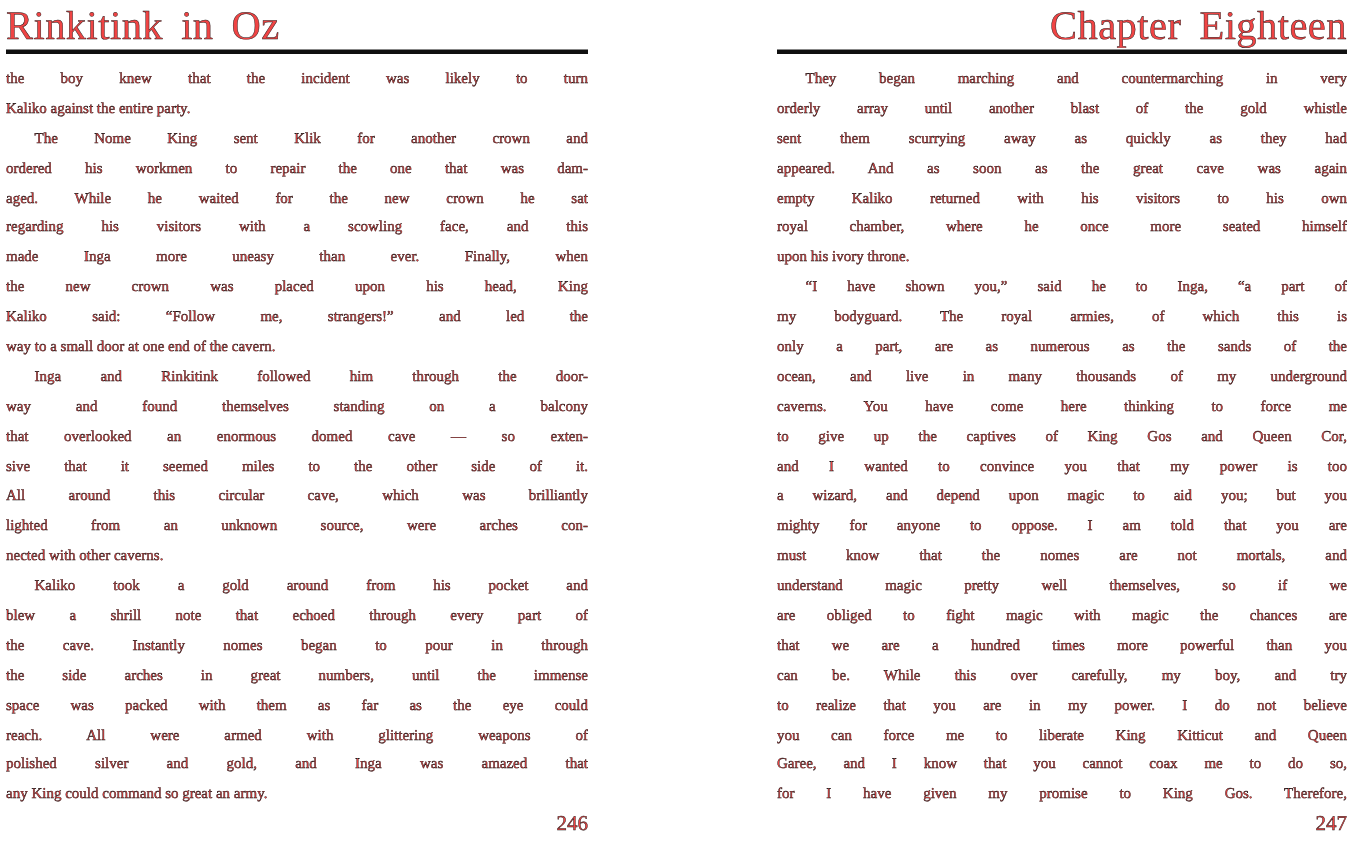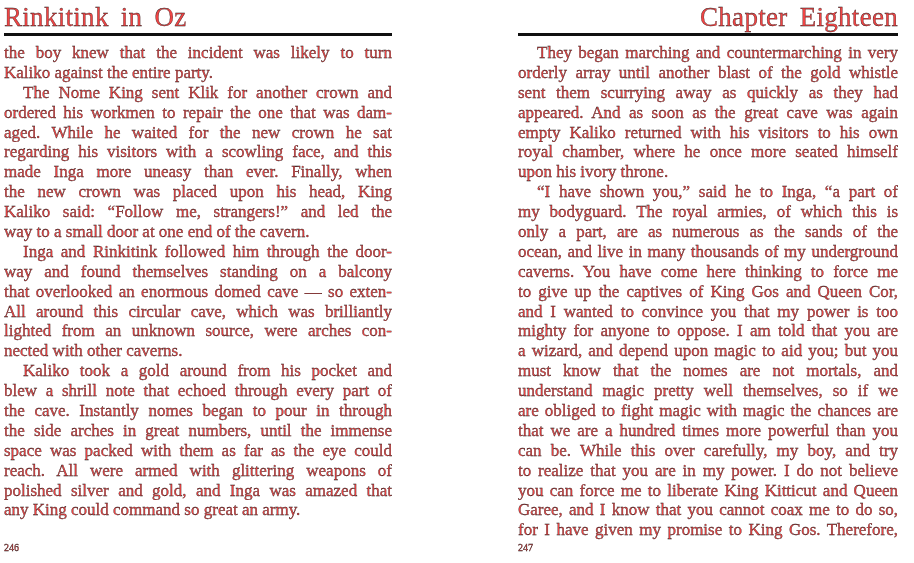--- a/index.html
+++ b/index.html
@@ -33,38 +33,38 @@
   .page.right .running-head { text-align: right; }
 
   .rule {
     height: 3px;
     background: #101010;
     margin-top: 1px;
   }
 
   .body-text {
     margin-top: 7px;
-    font-size: 17px;
+    font-size: 10px;
     line-height: 19.9px;
   }
   .line {
     height: 19.9px;
     overflow: hidden;
     text-align: justify;
     text-align-last: justify;
   }
   .line.last   { text-align-last: left; }
   .line.indent { padding-left: 19px; }
 
   .folio {
     position: absolute;
     left: 0; top: 542px;
     width: 100%;
-    text-align: left;
-    font-size: 10px;
+    text-align: right;
+    font-size: 14px;
   }
 </style>
 </head>
 <body>
 
 <div class="book">
 
   <section class="page left">
     <h1 class="running-head">Rinkitink in Oz</h1>
     <div class="rule"></div>
@@ -75,20 +75,21 @@
         <div class="line">ordered his workmen to repair the one that was dam-</div>
         <div class="line">aged.  While he waited for the new crown he sat</div>
         <div class="line">regarding his visitors with a scowling face, and this</div>
         <div class="line">made Inga more uneasy than ever.  Finally, when</div>
         <div class="line">the new crown was placed upon his head, King</div>
         <div class="line">Kaliko said:  “Follow me, strangers!” and led the</div>
         <div class="line last">way to a small door at one end of the cavern.</div>
         <div class="line indent">Inga and Rinkitink followed him through the door-</div>
         <div class="line">way and found themselves standing on a balcony</div>
         <div class="line">that overlooked an enormous domed cave — so exten-</div>
+        <div class="line">sive that it seemed miles to the other side of it.</div>
         <div class="line">All around this circular cave, which was brilliantly</div>
         <div class="line">lighted from an unknown source, were arches con-</div>
         <div class="line last">nected with other caverns.</div>
         <div class="line indent">Kaliko took a gold around from his pocket and</div>
         <div class="line">blew a shrill note that echoed through every part of</div>
         <div class="line">the cave.  Instantly nomes began to pour in through</div>
         <div class="line">the side arches in great numbers, until the immense</div>
         <div class="line">space was packed with them as far as the eye could</div>
         <div class="line">reach.  All were armed with glittering weapons of</div>
         <div class="line">polished silver and gold, and Inga was amazed that</div>
@@ -108,22 +109,22 @@
         <div class="line">empty Kaliko returned with his visitors to his own</div>
         <div class="line">royal chamber, where he once more seated himself</div>
         <div class="line last">upon his ivory throne.</div>
         <div class="line indent">“I have shown you,” said he to Inga, “a part of</div>
         <div class="line">my bodyguard.  The royal armies, of which this is</div>
         <div class="line">only a part, are as numerous as the sands of the</div>
         <div class="line">ocean, and live in many thousands of my underground</div>
         <div class="line">caverns.  You have come here thinking to force me</div>
         <div class="line">to give up the captives of King Gos and Queen Cor,</div>
         <div class="line">and I wanted to convince you that my power is too</div>
+        <div class="line">a wizard, and depend upon magic to aid you; but you</div>
         <div class="line">mighty for anyone to oppose.  I am told that you are</div>
-        <div class="line">a wizard, and depend upon magic to aid you; but you</div>
         <div class="line">must know that the nomes are not mortals, and</div>
         <div class="line">understand magic pretty well themselves, so if we</div>
         <div class="line">are obliged to fight magic with magic the chances are</div>
         <div class="line">that we are a hundred times more powerful than you</div>
         <div class="line">can be.  While this over carefully, my boy, and try</div>
         <div class="line">to realize that you are in my power.  I do not believe</div>
         <div class="line">you can force me to liberate King Kitticut and Queen</div>
         <div class="line">Garee, and I know that you cannot coax me to do so,</div>
         <div class="line">for I have given my promise to King Gos.  Therefore,</div>
       </div>

